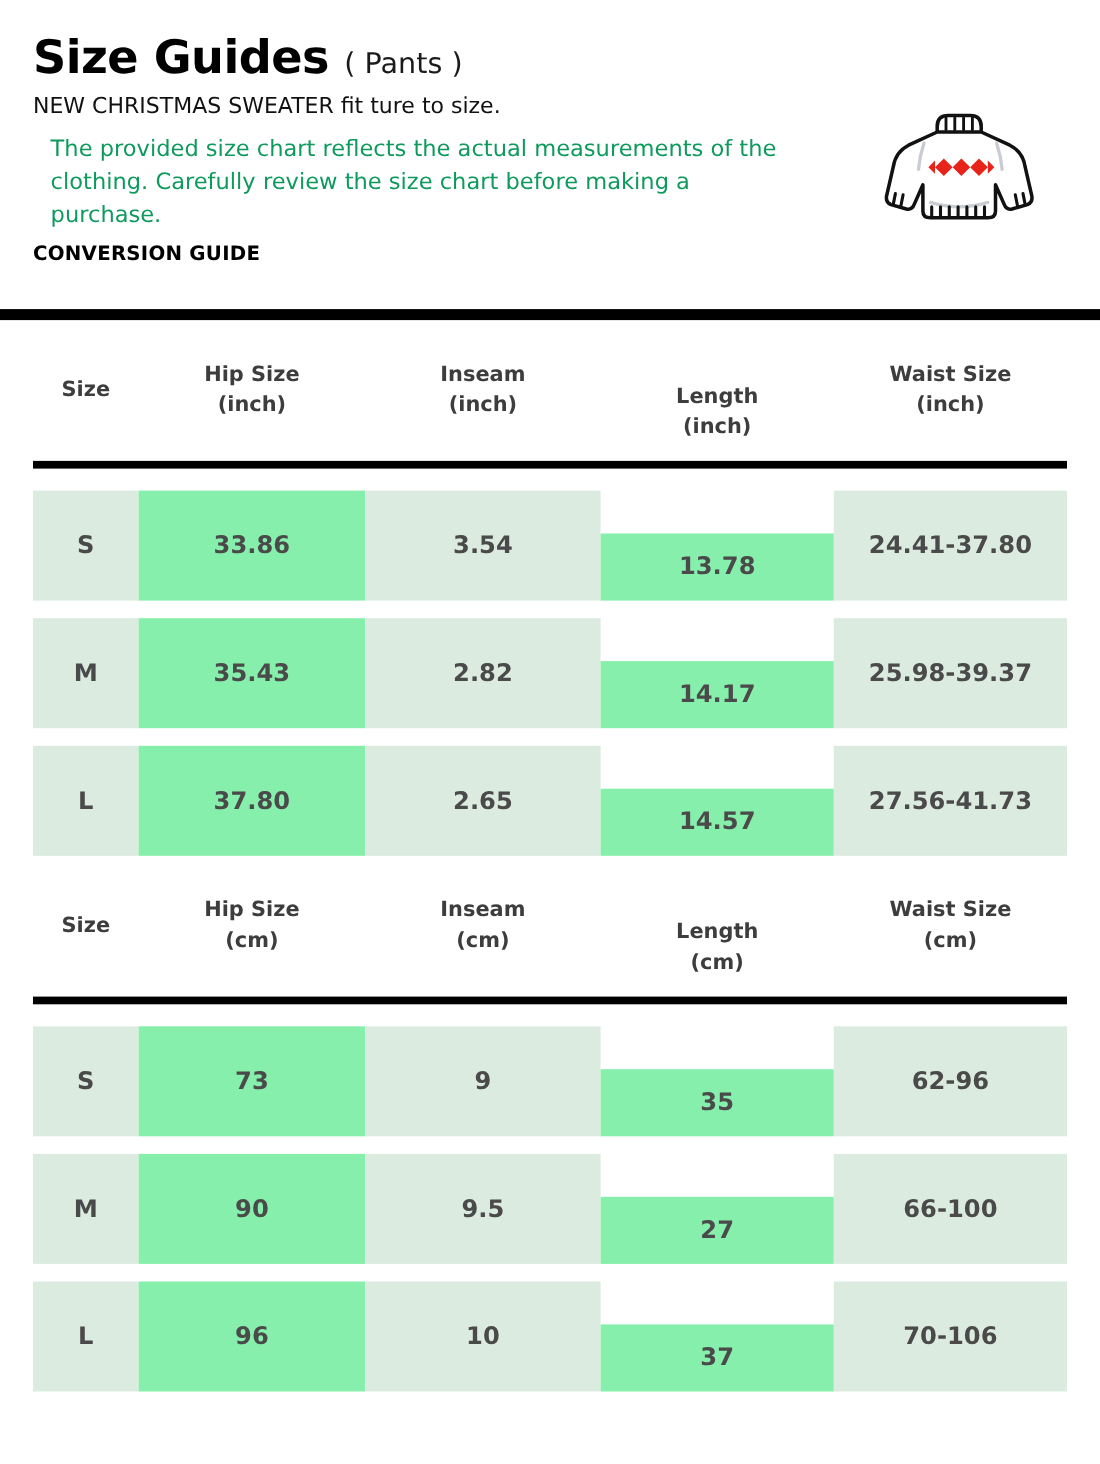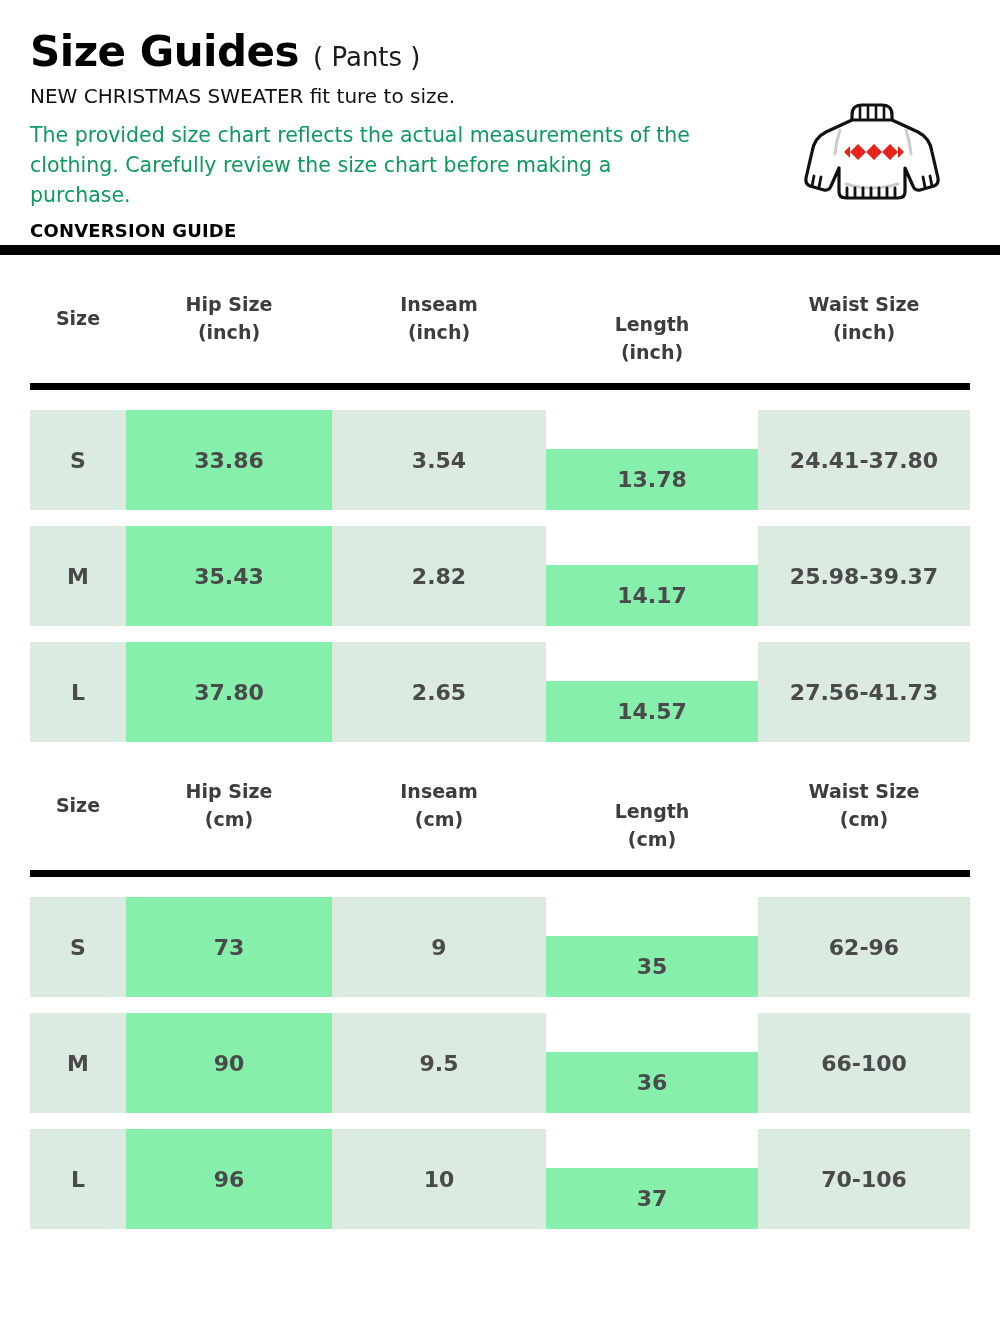--- a/index.html
+++ b/index.html
@@ -13,21 +13,21 @@
     font-family: "DejaVu Sans", "Liberation Sans", sans-serif;
     overflow: hidden;
     position: relative;
   }
 
   
   .header {
     position: relative;
     padding: 30px 30px 0 30px;
     box-sizing: border-box;
-    height: 245px;
+    height: 281px;
   }
   .title-row {
     display: flex;
     align-items: baseline;
     gap: 14px;
     margin: 0 0 10px 0;
   }
   .title-main {
     font-size: 42px;
     font-weight: 700;
@@ -44,21 +44,21 @@
   .subtitle {
     font-size: 20px;
     color: #111111;
     margin: 6px 0 12px 0;
     line-height: 1.25;
   }
   .desc {
     font-size: 20.5px;
     color: #0f9a5d;
     line-height: 1.45;
-    margin: 0 0 10px 0;
+    margin: 0 0 10px 16px;
     max-width: 680px;
   }
   .conversion {
     font-size: 18px;
     font-weight: 700;
     color: #000000;
     letter-spacing: 0.2px;
     margin-top: 6px;
   }
 
@@ -285,21 +285,21 @@
       <div class="cell light c-size">S</div>
       <div class="cell dark  c-hip">73</div>
       <div class="cell light c-inseam">9</div>
       <div class="cell dark  c-length">35</div>
       <div class="cell light c-waist">62-96</div>
     </div>
     <div class="data-row">
       <div class="cell light c-size">M</div>
       <div class="cell dark  c-hip">90</div>
       <div class="cell light c-inseam">9.5</div>
-      <div class="cell dark  c-length">36</div>
+      <div class="cell dark  c-length">27</div>
       <div class="cell light c-waist">66-100</div>
     </div>
     <div class="data-row">
       <div class="cell light c-size">L</div>
       <div class="cell dark  c-hip">96</div>
       <div class="cell light c-inseam">10</div>
       <div class="cell dark  c-length">37</div>
       <div class="cell light c-waist">70-106</div>
     </div>
   </div>

